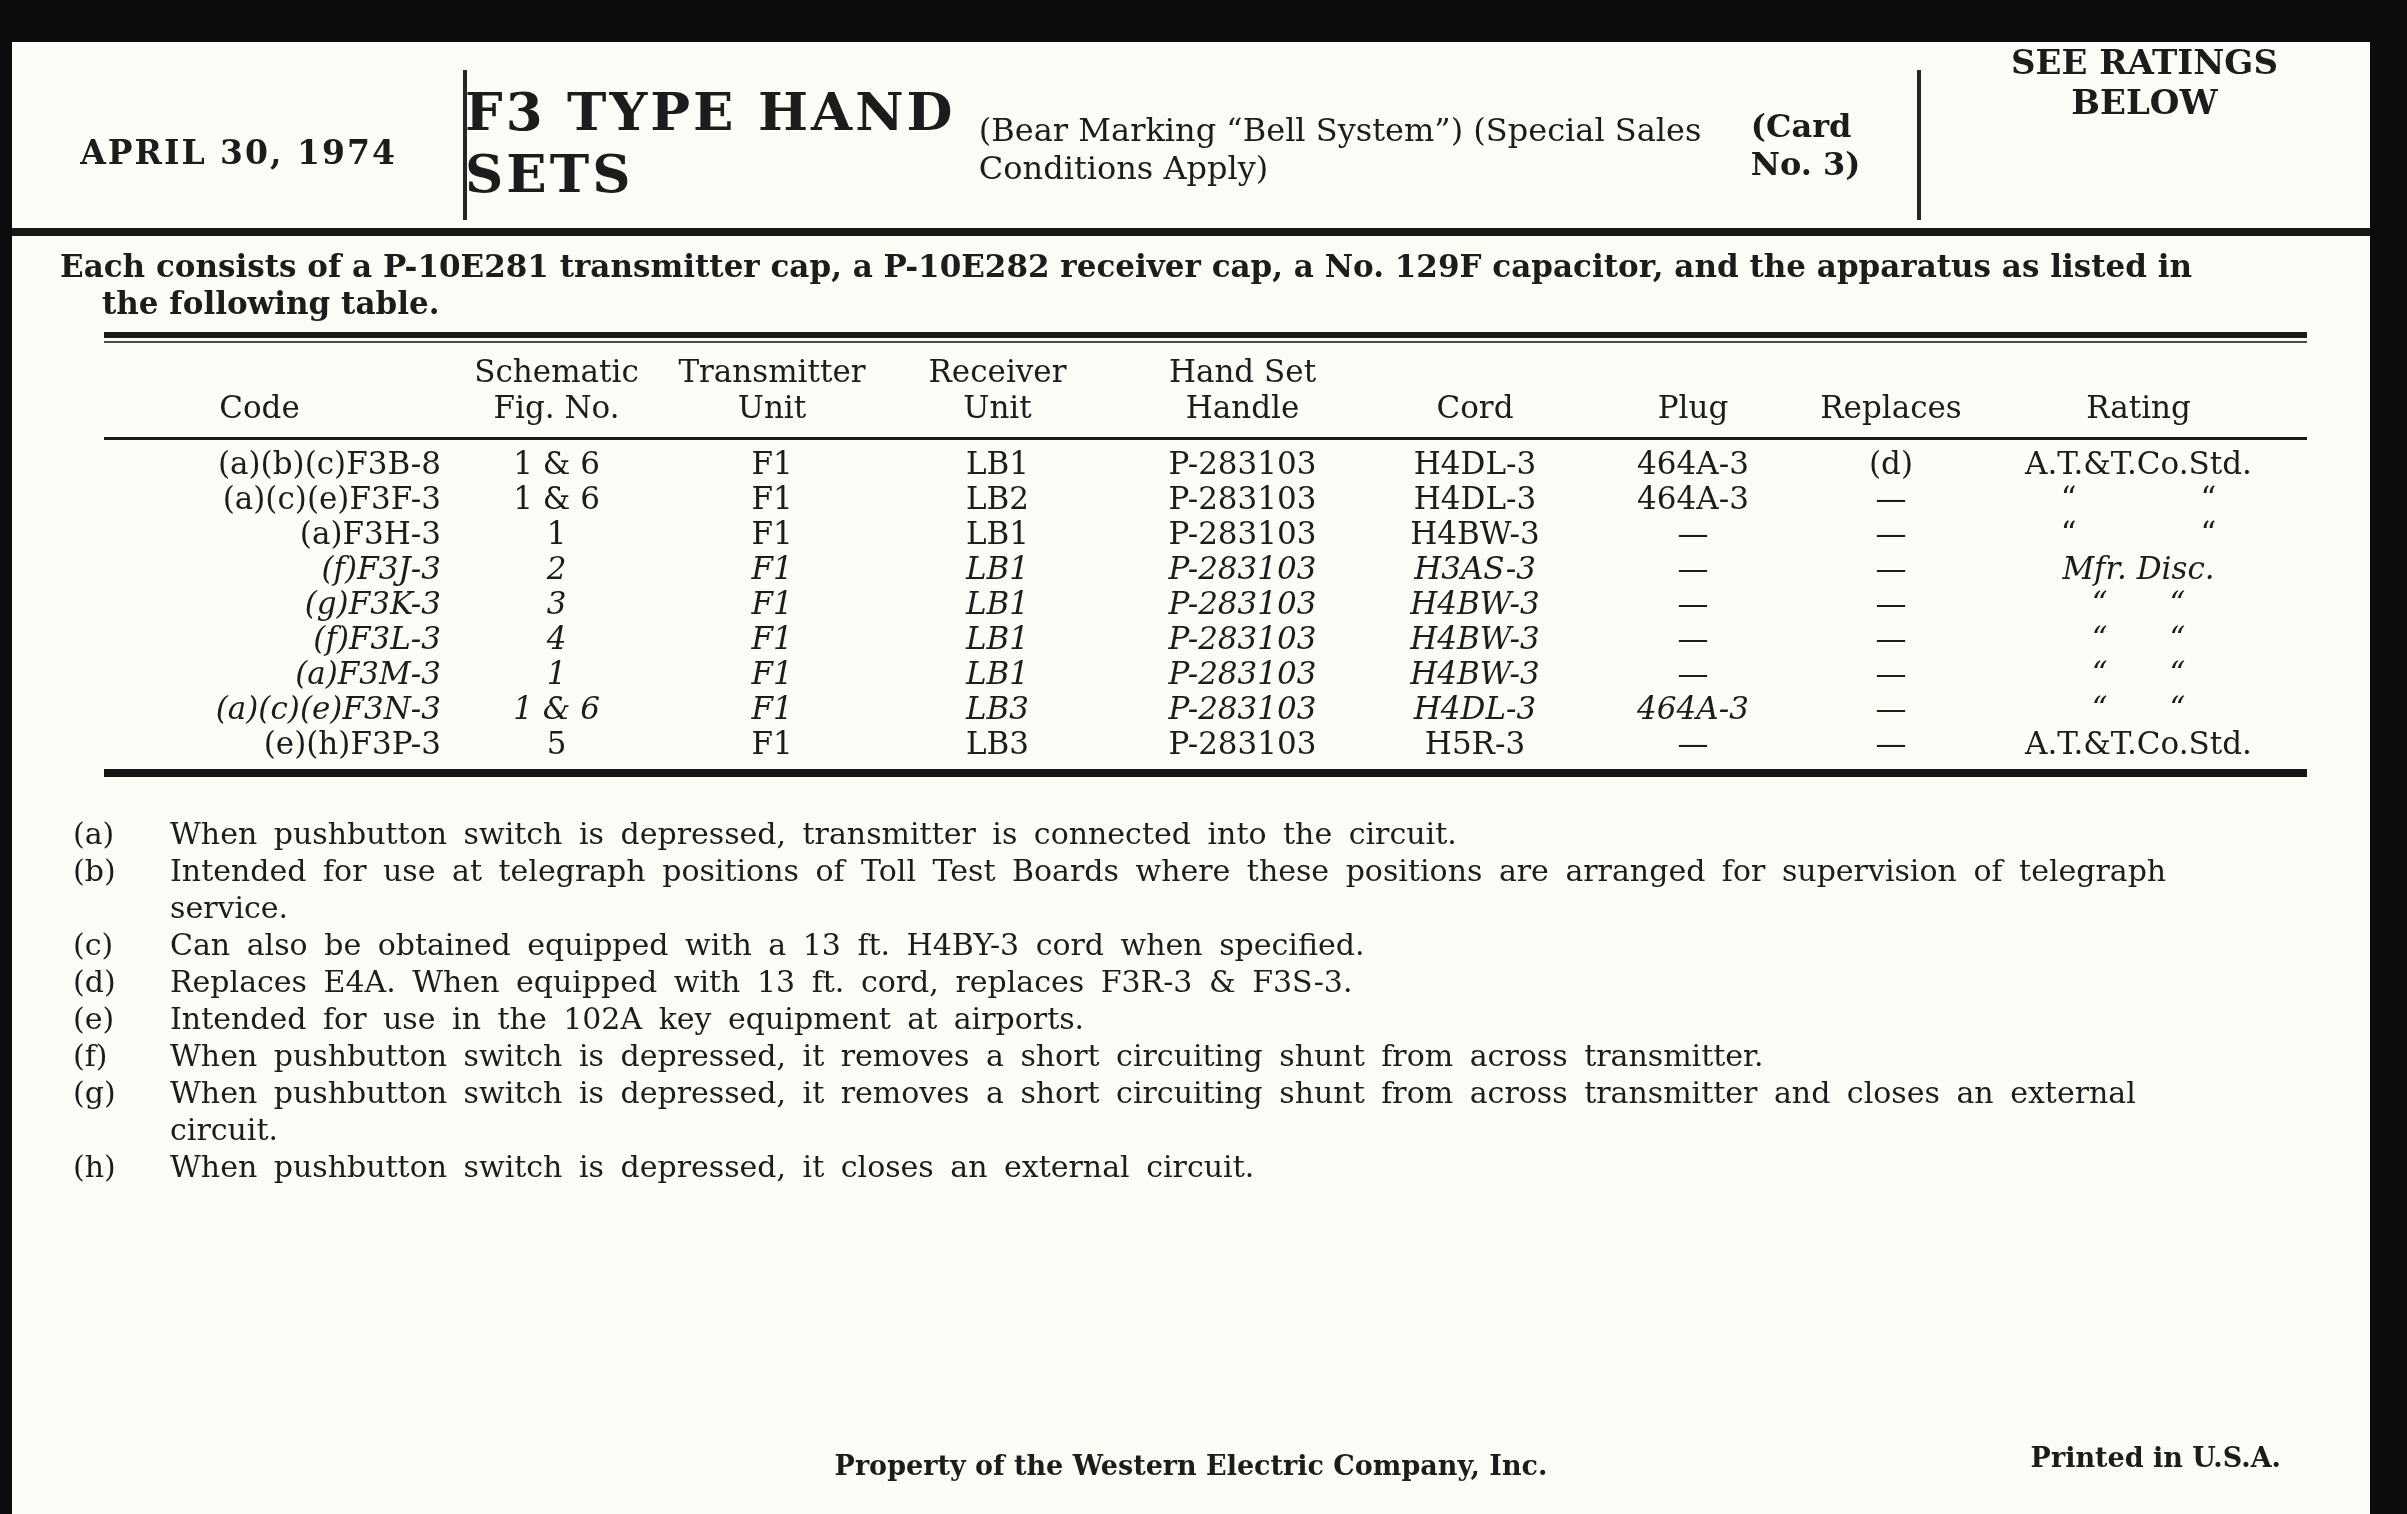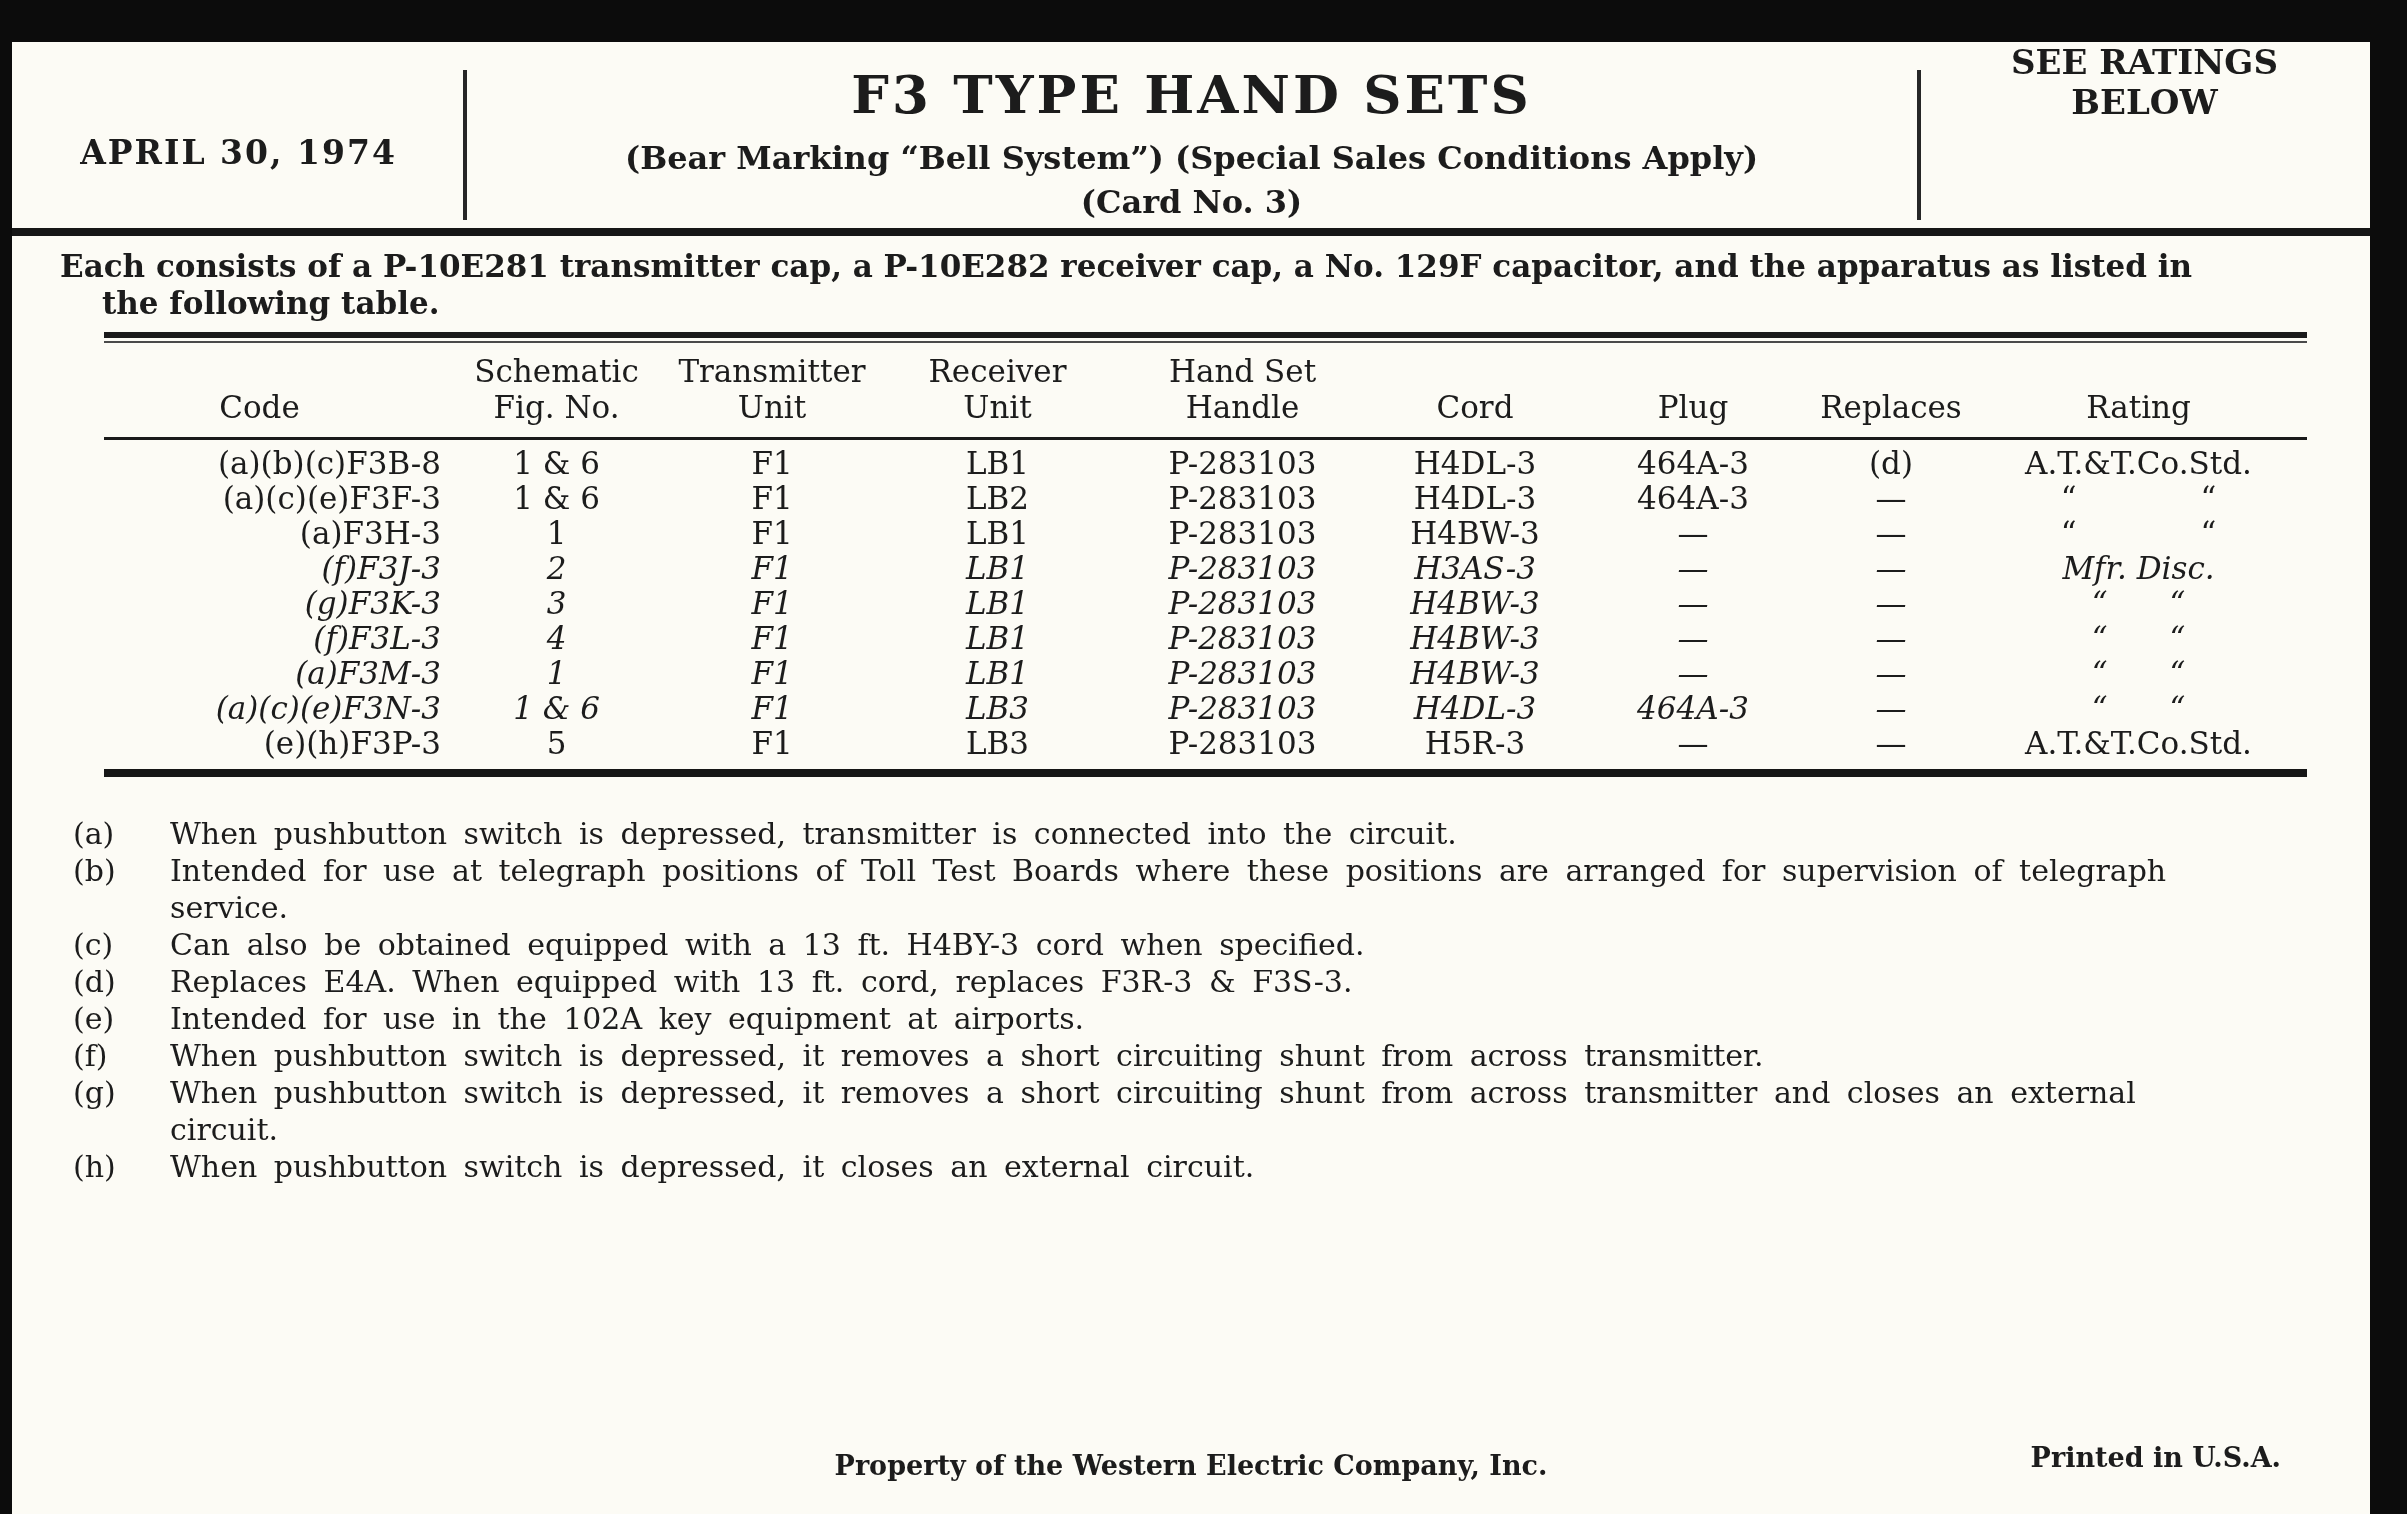--- a/index.html
+++ b/index.html
@@ -19,25 +19,25 @@
 
   
   .hdr { position:relative; height:186px; }
   .hdr-left {
     position:absolute; left:0; top:0; width:453px; height:100%;
     display:flex; align-items:center; justify-content:center;
   }
   .date { font-size:33px; font-weight:bold; letter-spacing:2px; padding-top:34px; }
   .hdr-center {
     position:absolute; left:453px; top:0; width:1453px; height:100%;
-    display:flex; flex-direction:column; align-items:center; justify-content:center;
+    display:flex; align-items:center; justify-content:flex-end;
     padding-top:14px; box-sizing:border-box;
   }
   .title { font-size:53px; font-weight:bold; letter-spacing:3px; }
-  .subtitle { font-size:32px; font-weight:bold; margin-top:14px; }
+  .subtitle { font-size:32px; font-weight:normal; margin-top:14px; }
   .cardno { font-size:32px; font-weight:bold; margin-top:6px; }
   .hdr-right {
     position:absolute; left:1907px; top:0; right:0; height:100%;
     display:flex; align-items:flex-start; justify-content:center; text-align:center;
   }
   .ratings-note { font-size:34px; font-weight:bold; line-height:40px; padding-bottom:26px; }
   .vdiv { position:absolute; top:28px; width:4px; height:150px; background:#262626; }
   .vdiv-1 { left:451px; }
   .vdiv-2 { left:1905px; }
   .rule-thick { height:8px; background:#161616; }

